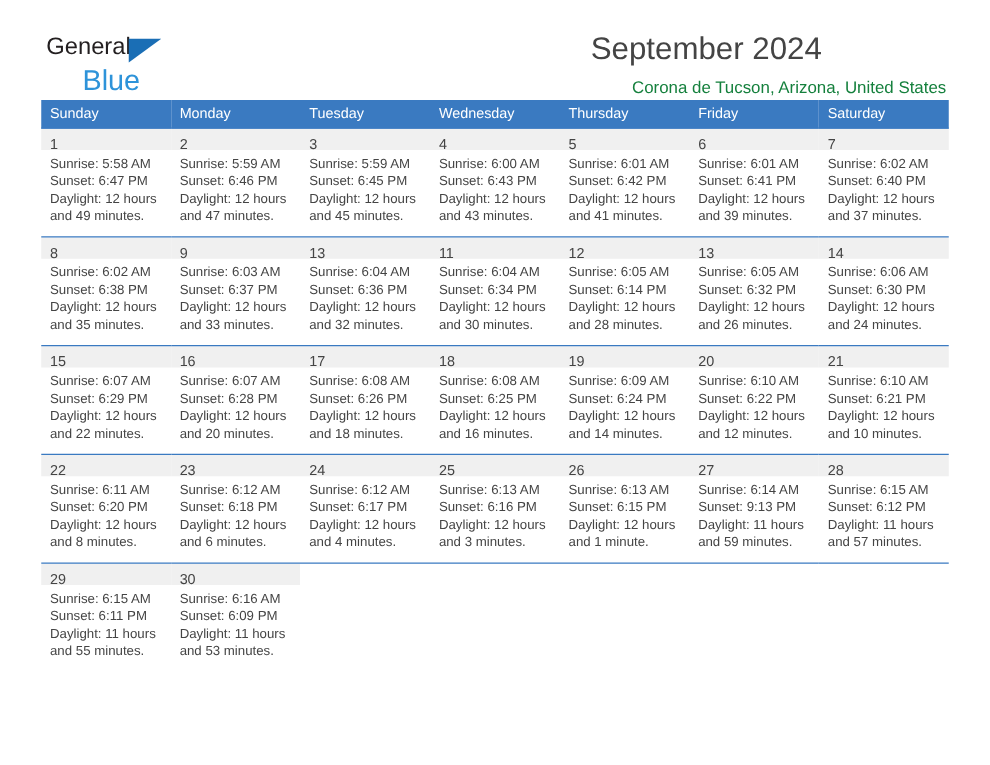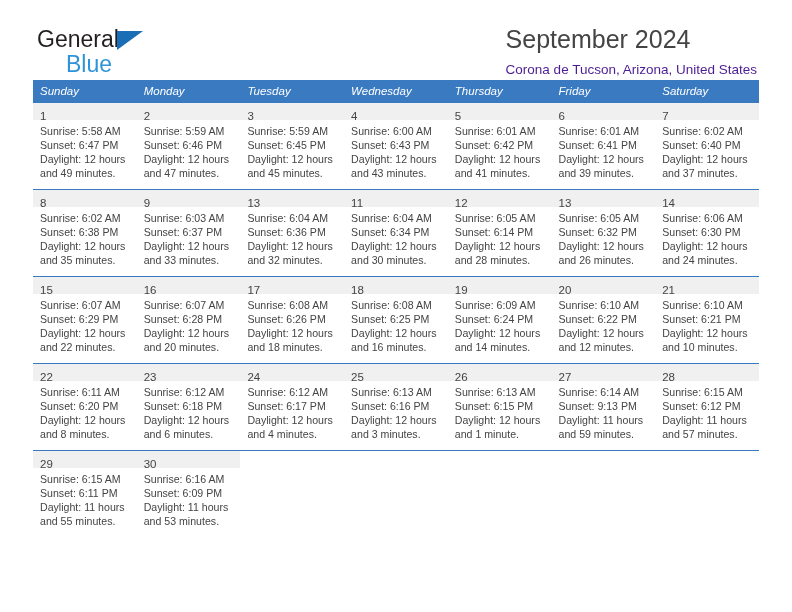--- a/index.html
+++ b/index.html
@@ -32,21 +32,21 @@
     position: absolute;
     left: 4px;
     top: 28px;
     width: 230px;
     height: 48px;
     line-height: 1;
   }
   .brand-row1 {
     position: relative;
     display: block;
-    font-size: 23px;
+    font-size: 19px;
     letter-spacing: 0px;
     color: #231f20;
     height: 24px;
   }
   .brand-general {
     display: inline-block;
     vertical-align: top;
   }
   .brand-tri {
     display: inline-block;
@@ -75,24 +75,25 @@
   }
   .cal-title {
     font-size: 25px;
     color: #444444;
     font-weight: normal;
     line-height: 30px;
     white-space: nowrap;
   }
   .cal-subtitle {
     font-size: 13.5px;
-    color: #4c1d95;
+    color: #15803d;
     line-height: 20px;
     margin-top: 6px;
     white-space: nowrap;
+    margin-left: 33px;
   }
 
   
   .calendar {
     position: relative;
     width: 726px;
     margin-top: 6px;
     border-collapse: collapse;
     table-layout: fixed;
   }
@@ -100,21 +101,20 @@
     background: #3a7ac1;
   }
   .weekday-cell {
     color: #ffffff;
     font-size: 11.5px;
     text-align: left;
     padding: 5px 0 5px 7px;
     height: 11px;
     font-weight: normal;
     border: none;
-    font-style: italic;
   }
 
   .week-row .day-cell {
     vertical-align: top;
     padding: 0;
     border-top: 1px solid #3a7ac1;
     width: 103.7px;
   }
   .daynum-band {
     background: #f0f0f0;

